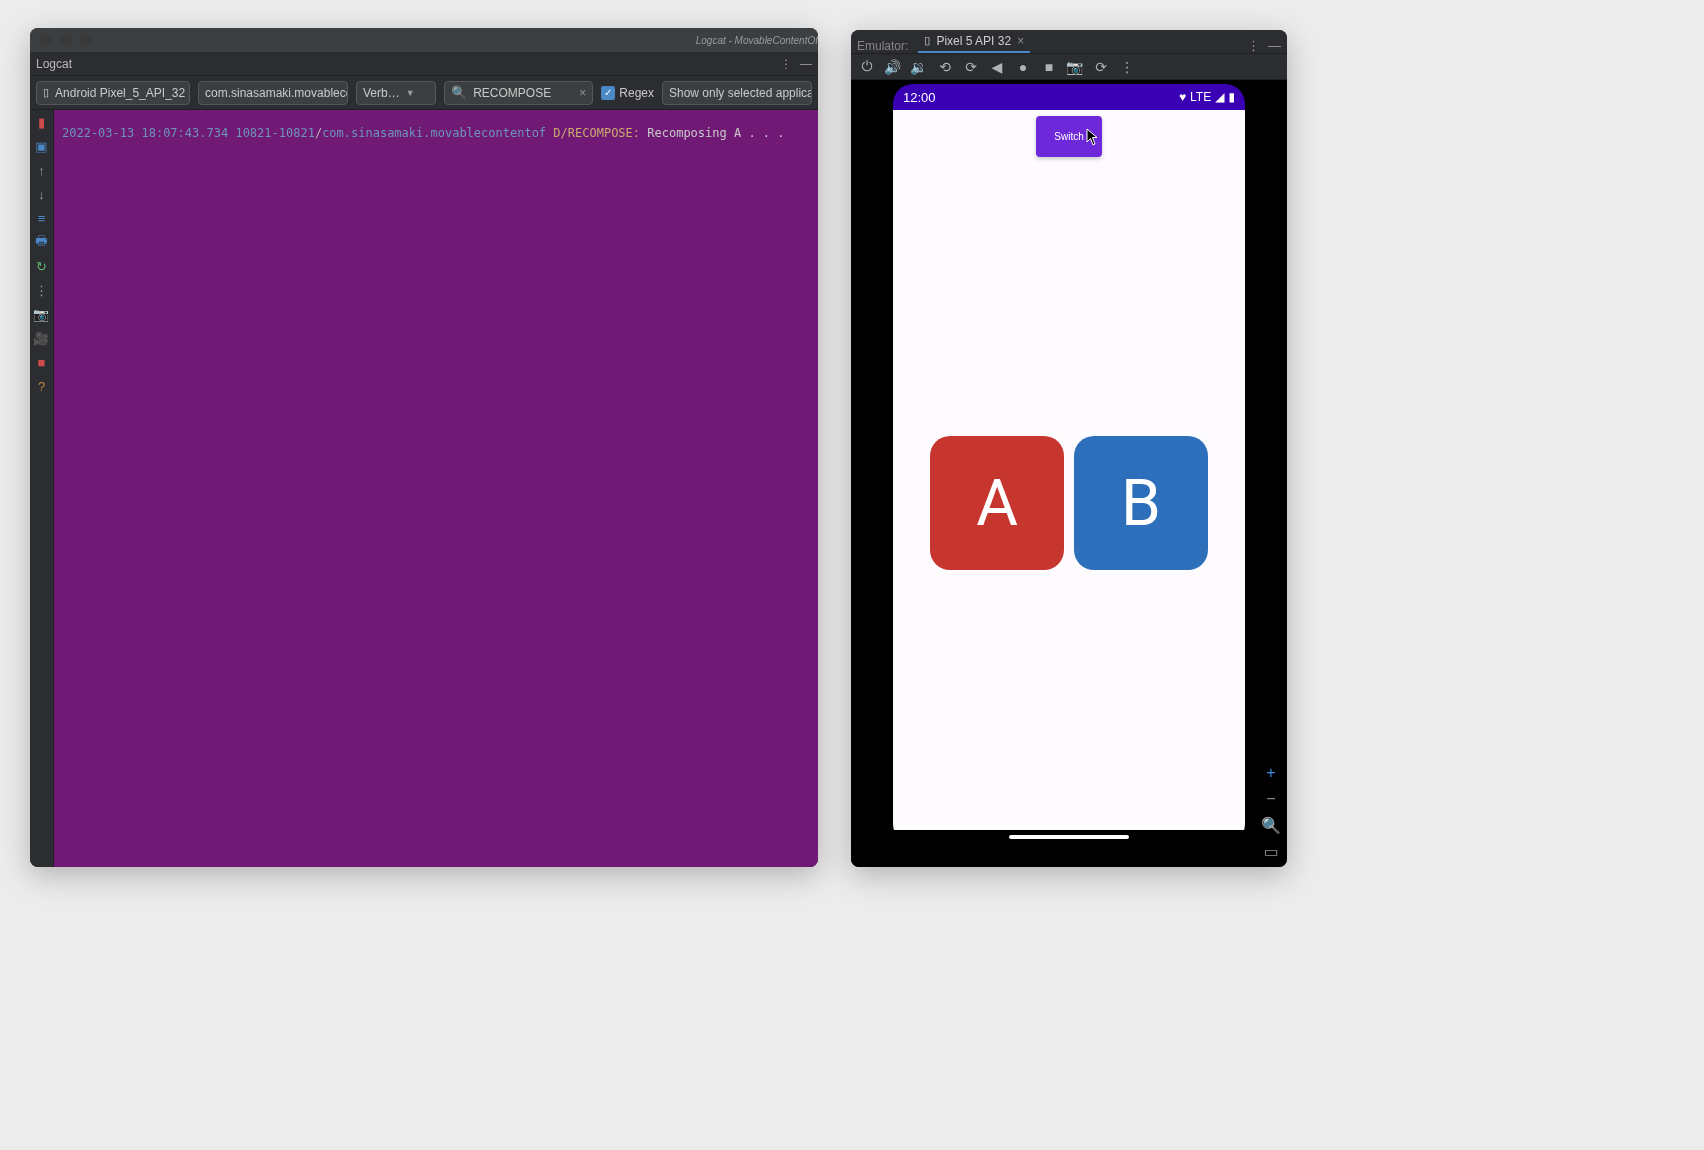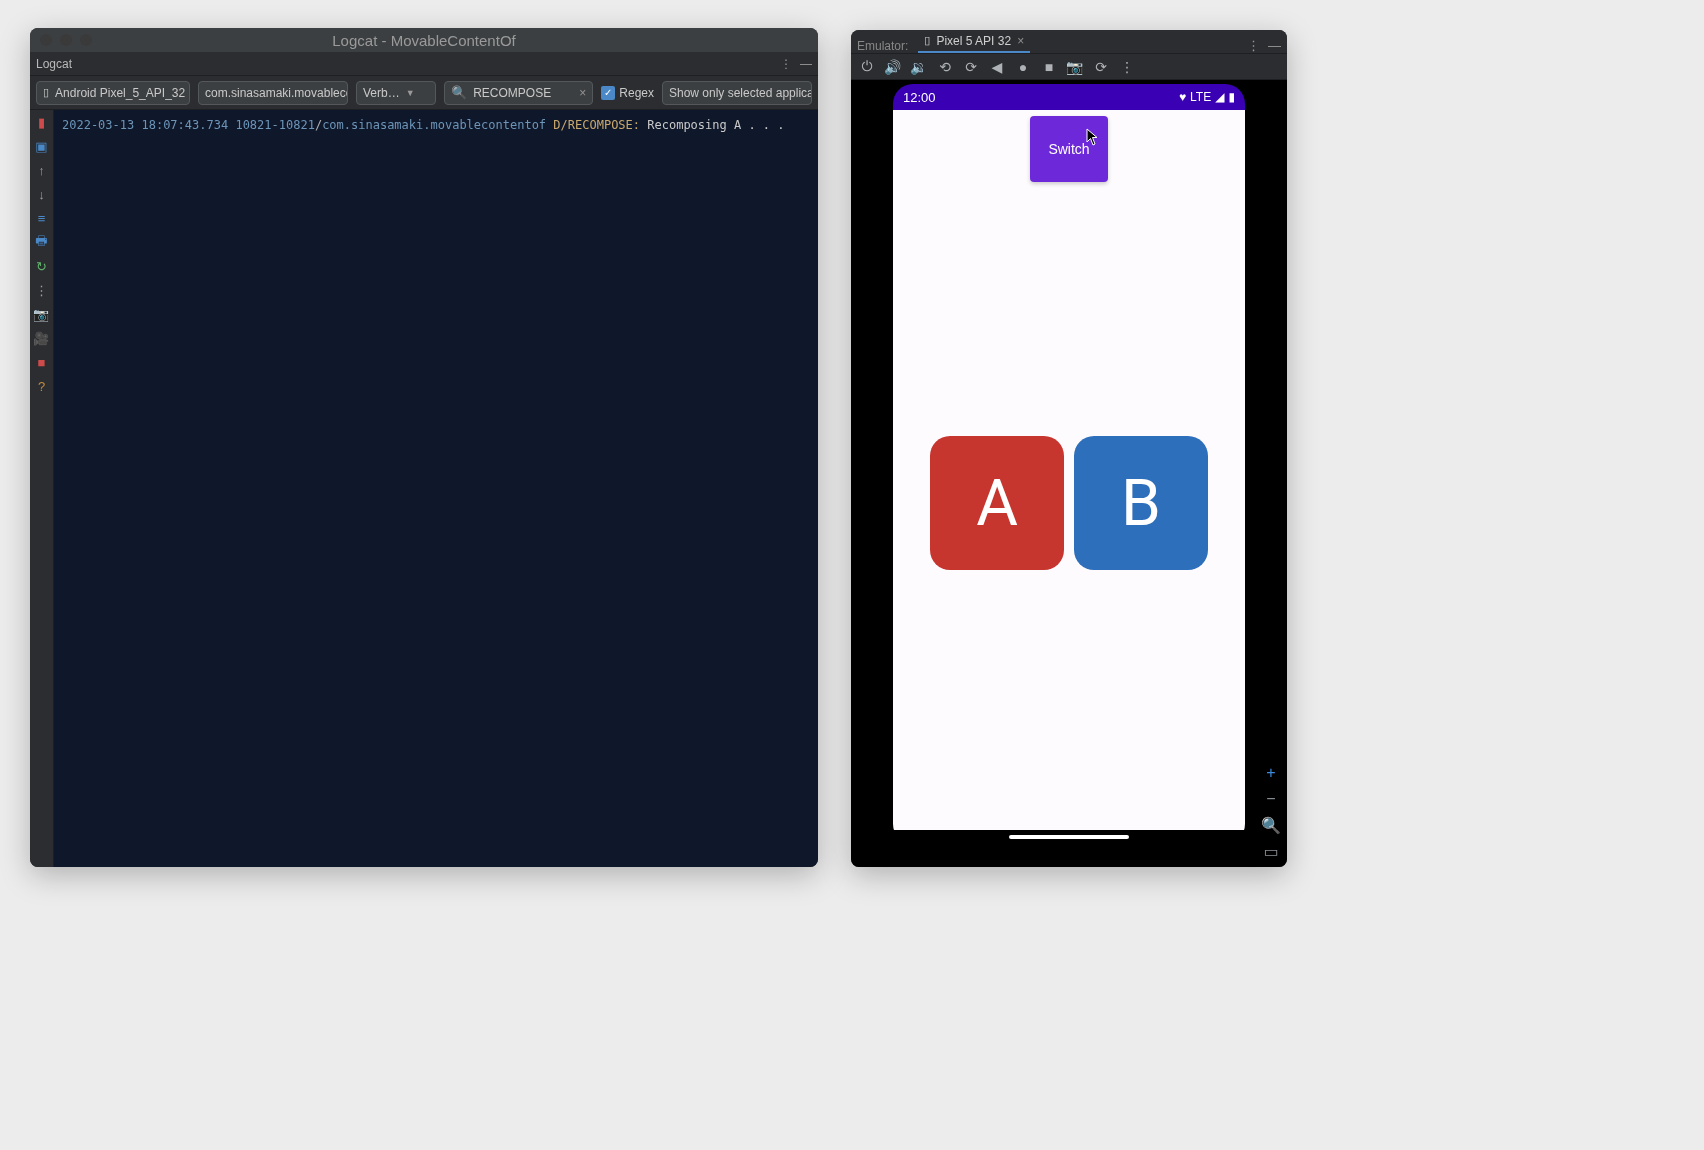--- a/index.html
+++ b/index.html
@@ -34,24 +34,25 @@
     padding-left: 10px;
   }
   .traffic-lights { display: flex; gap: 8px; }
   .dot { width: 12px; height: 12px; border-radius: 50%; }
   .dot.red { background: #3a3a3a; }
   .dot.yellow { background: #3a3a3a; }
   .dot.green { background: #3a3a3a; }
   .titlebar-title {
     position: absolute;
     left: 0; right: 0;
-    text-align: center;
+    text-align: right;
     color: #9a9a9a;
-    font-size: 15px;
+    font-size: 10px;
     pointer-events: none;
+    font-style: italic;
   }
   .tool-header {
     height: 24px;
     background: #2b2d30;
     border-bottom: 1px solid #1e1f22;
     display: flex;
     align-items: center;
     padding: 0 6px;
     color: #bababa;
     font-size: 12px;
@@ -112,22 +113,22 @@
     width:16px; height:16px;
     display:flex; align-items:center; justify-content:center;
     color:#9aa0a6; font-size:13px;
   }
   .sb-ic.red { color:#ce4b4b; }
   .sb-ic.blue { color:#4a88c7; }
   .sb-ic.green { color:#5fb36b; }
   .sb-ic.orange { color:#c08a3e; }
   .log-lines {
     flex:1;
-    background:#0f172a;
-    padding:6px 8px;
+    background:#701a75;
+    padding:14px 8px;
     font-family: 'SF Mono','Menlo','Consolas',monospace;
     font-size:12px;
     line-height:18px;
     color:#b0b0b0;
     overflow:hidden;
   }
   .log-line { white-space:pre; }
   .ts { color:#6c95b8; }
   .pid { color:#6c95b8; }
   .pkg { color:#6c95b8; }
@@ -213,22 +214,22 @@
     background:#fefbff;
     position:relative;
     display:flex;
     flex-direction:column;
     align-items:center;
   }
   .switch-btn {
     margin-top:6px;
     background:#6d28d9;
     color:#fff;
-    font-size:14px;
-    padding:25px 18px;
+    font-size:10px;
+    padding:15px 18px;
     border-radius:4px;
     border:none;
     box-shadow:0 2px 4px rgba(0,0,0,0.2);
   }
   .tiles {
     position:absolute;
     top: 326px;
     left:0; right:0;
     display:flex;
     justify-content:center;

